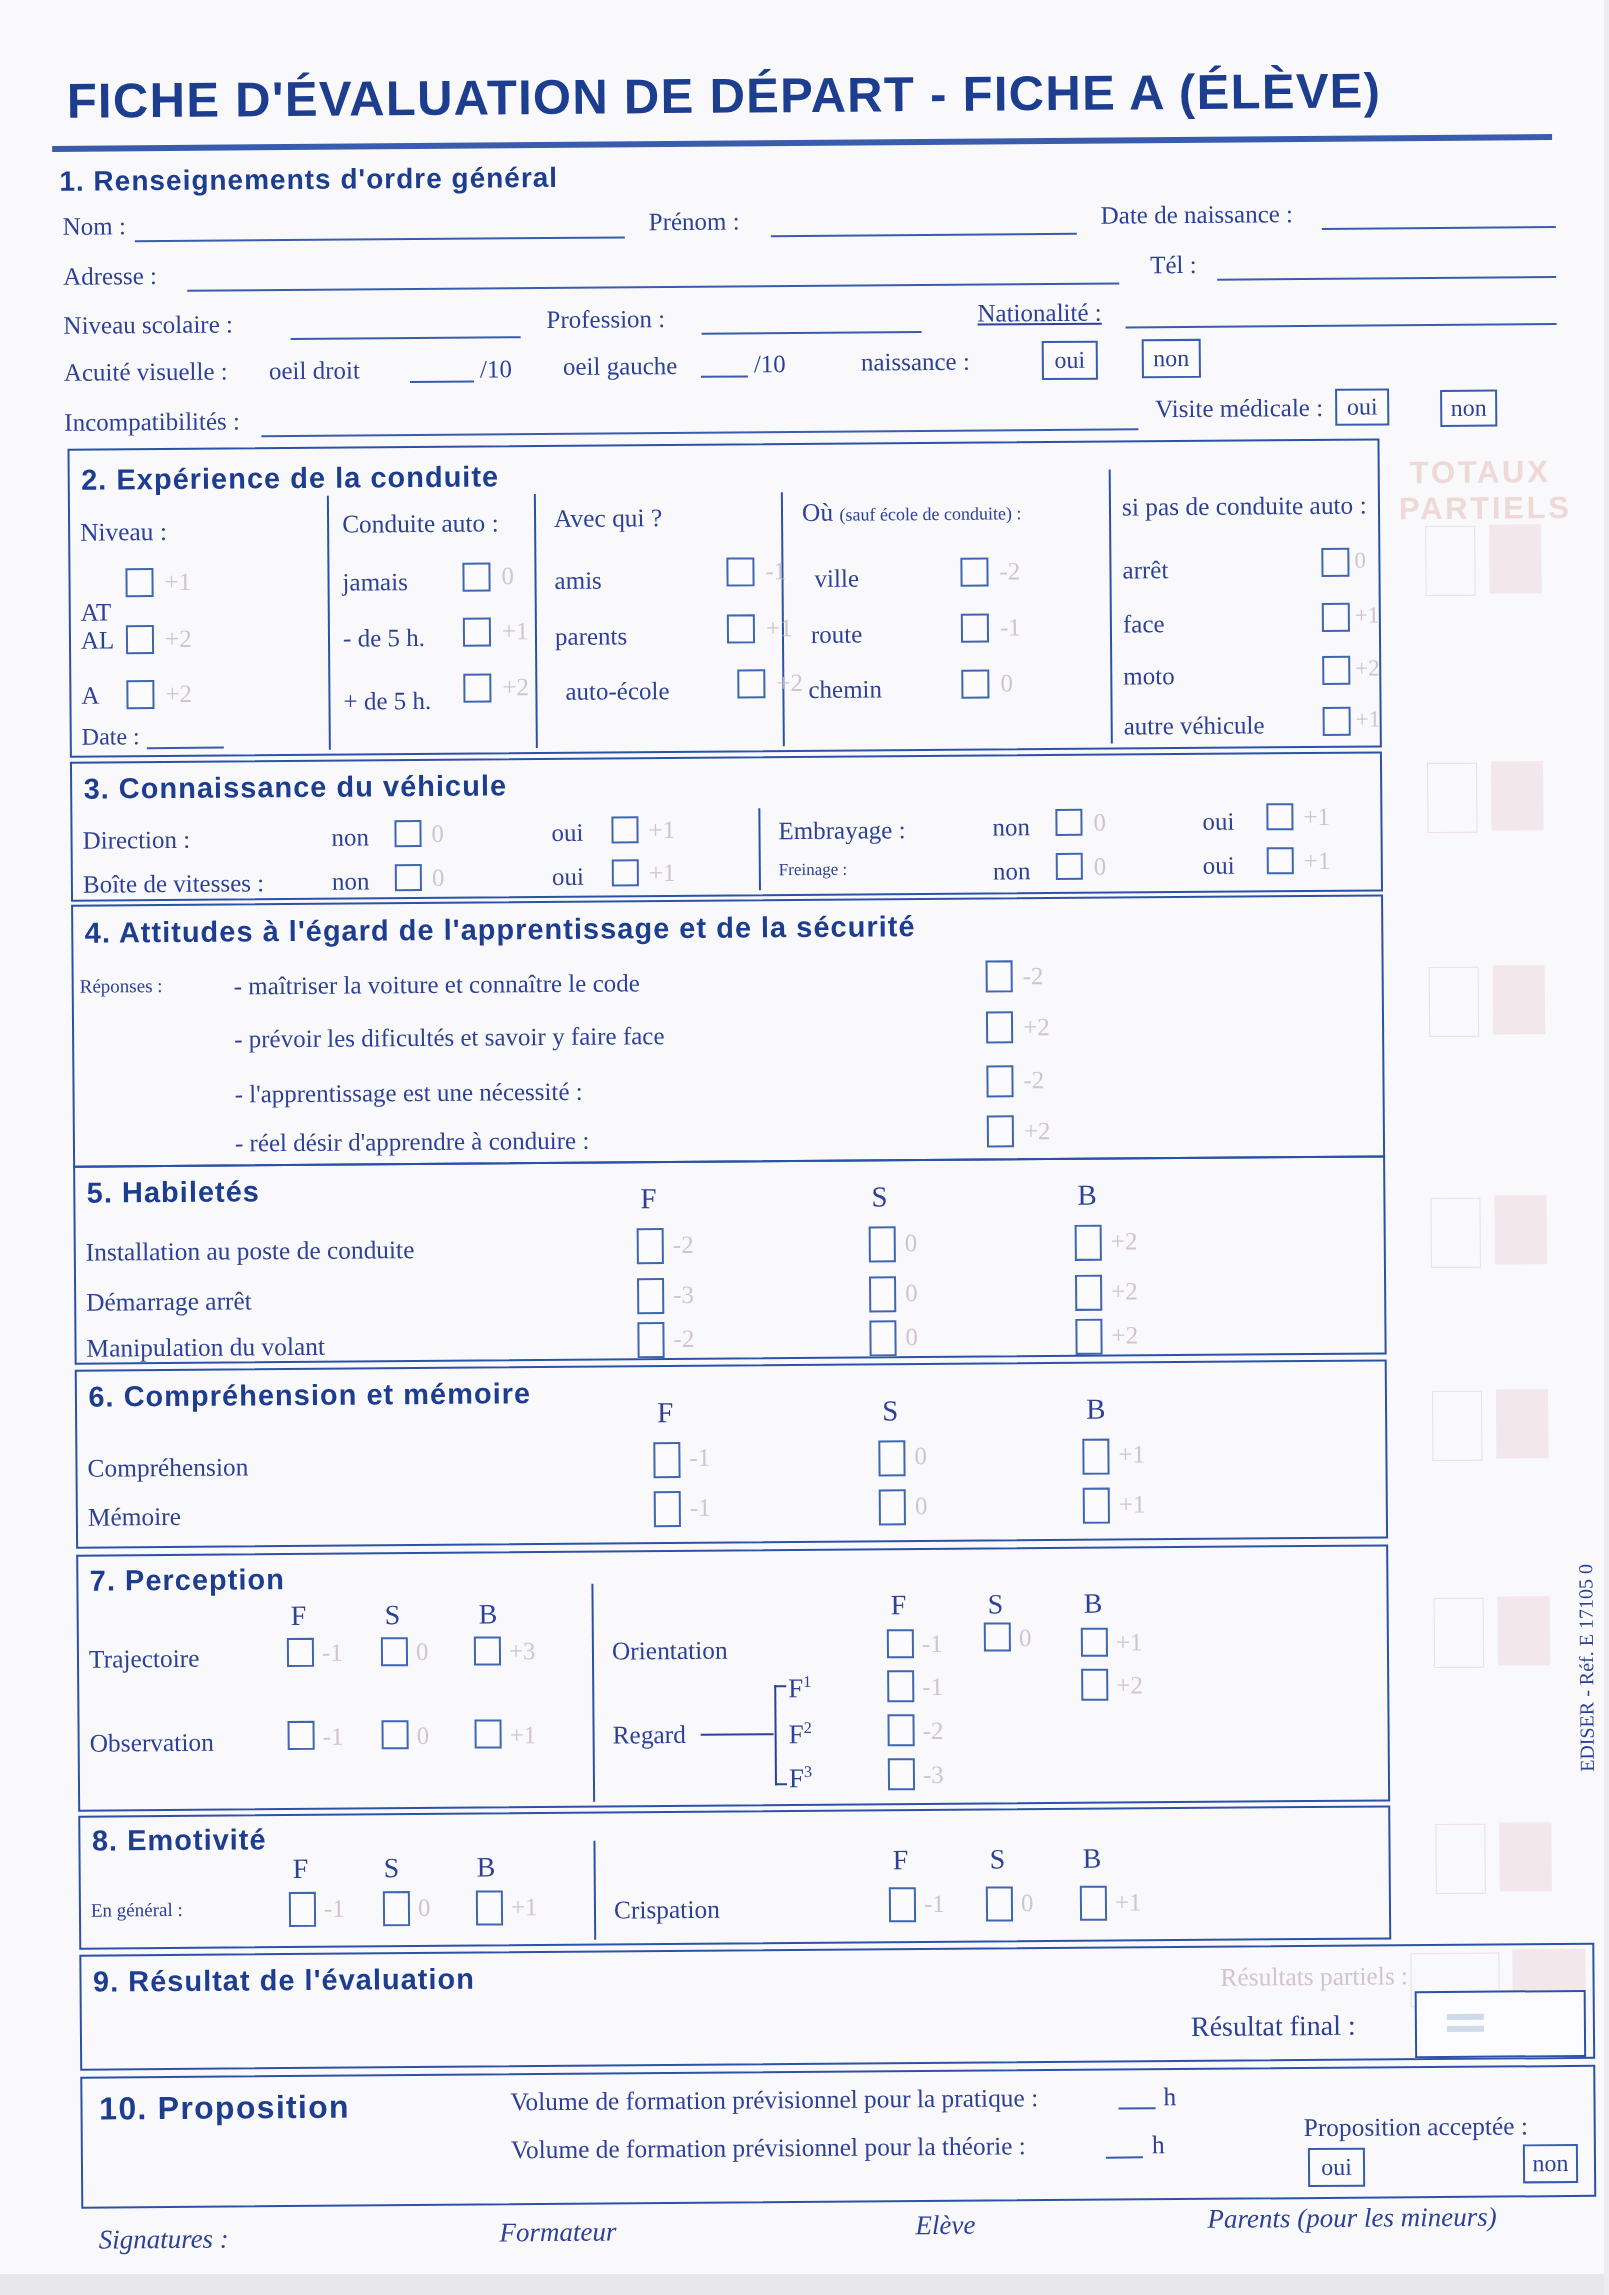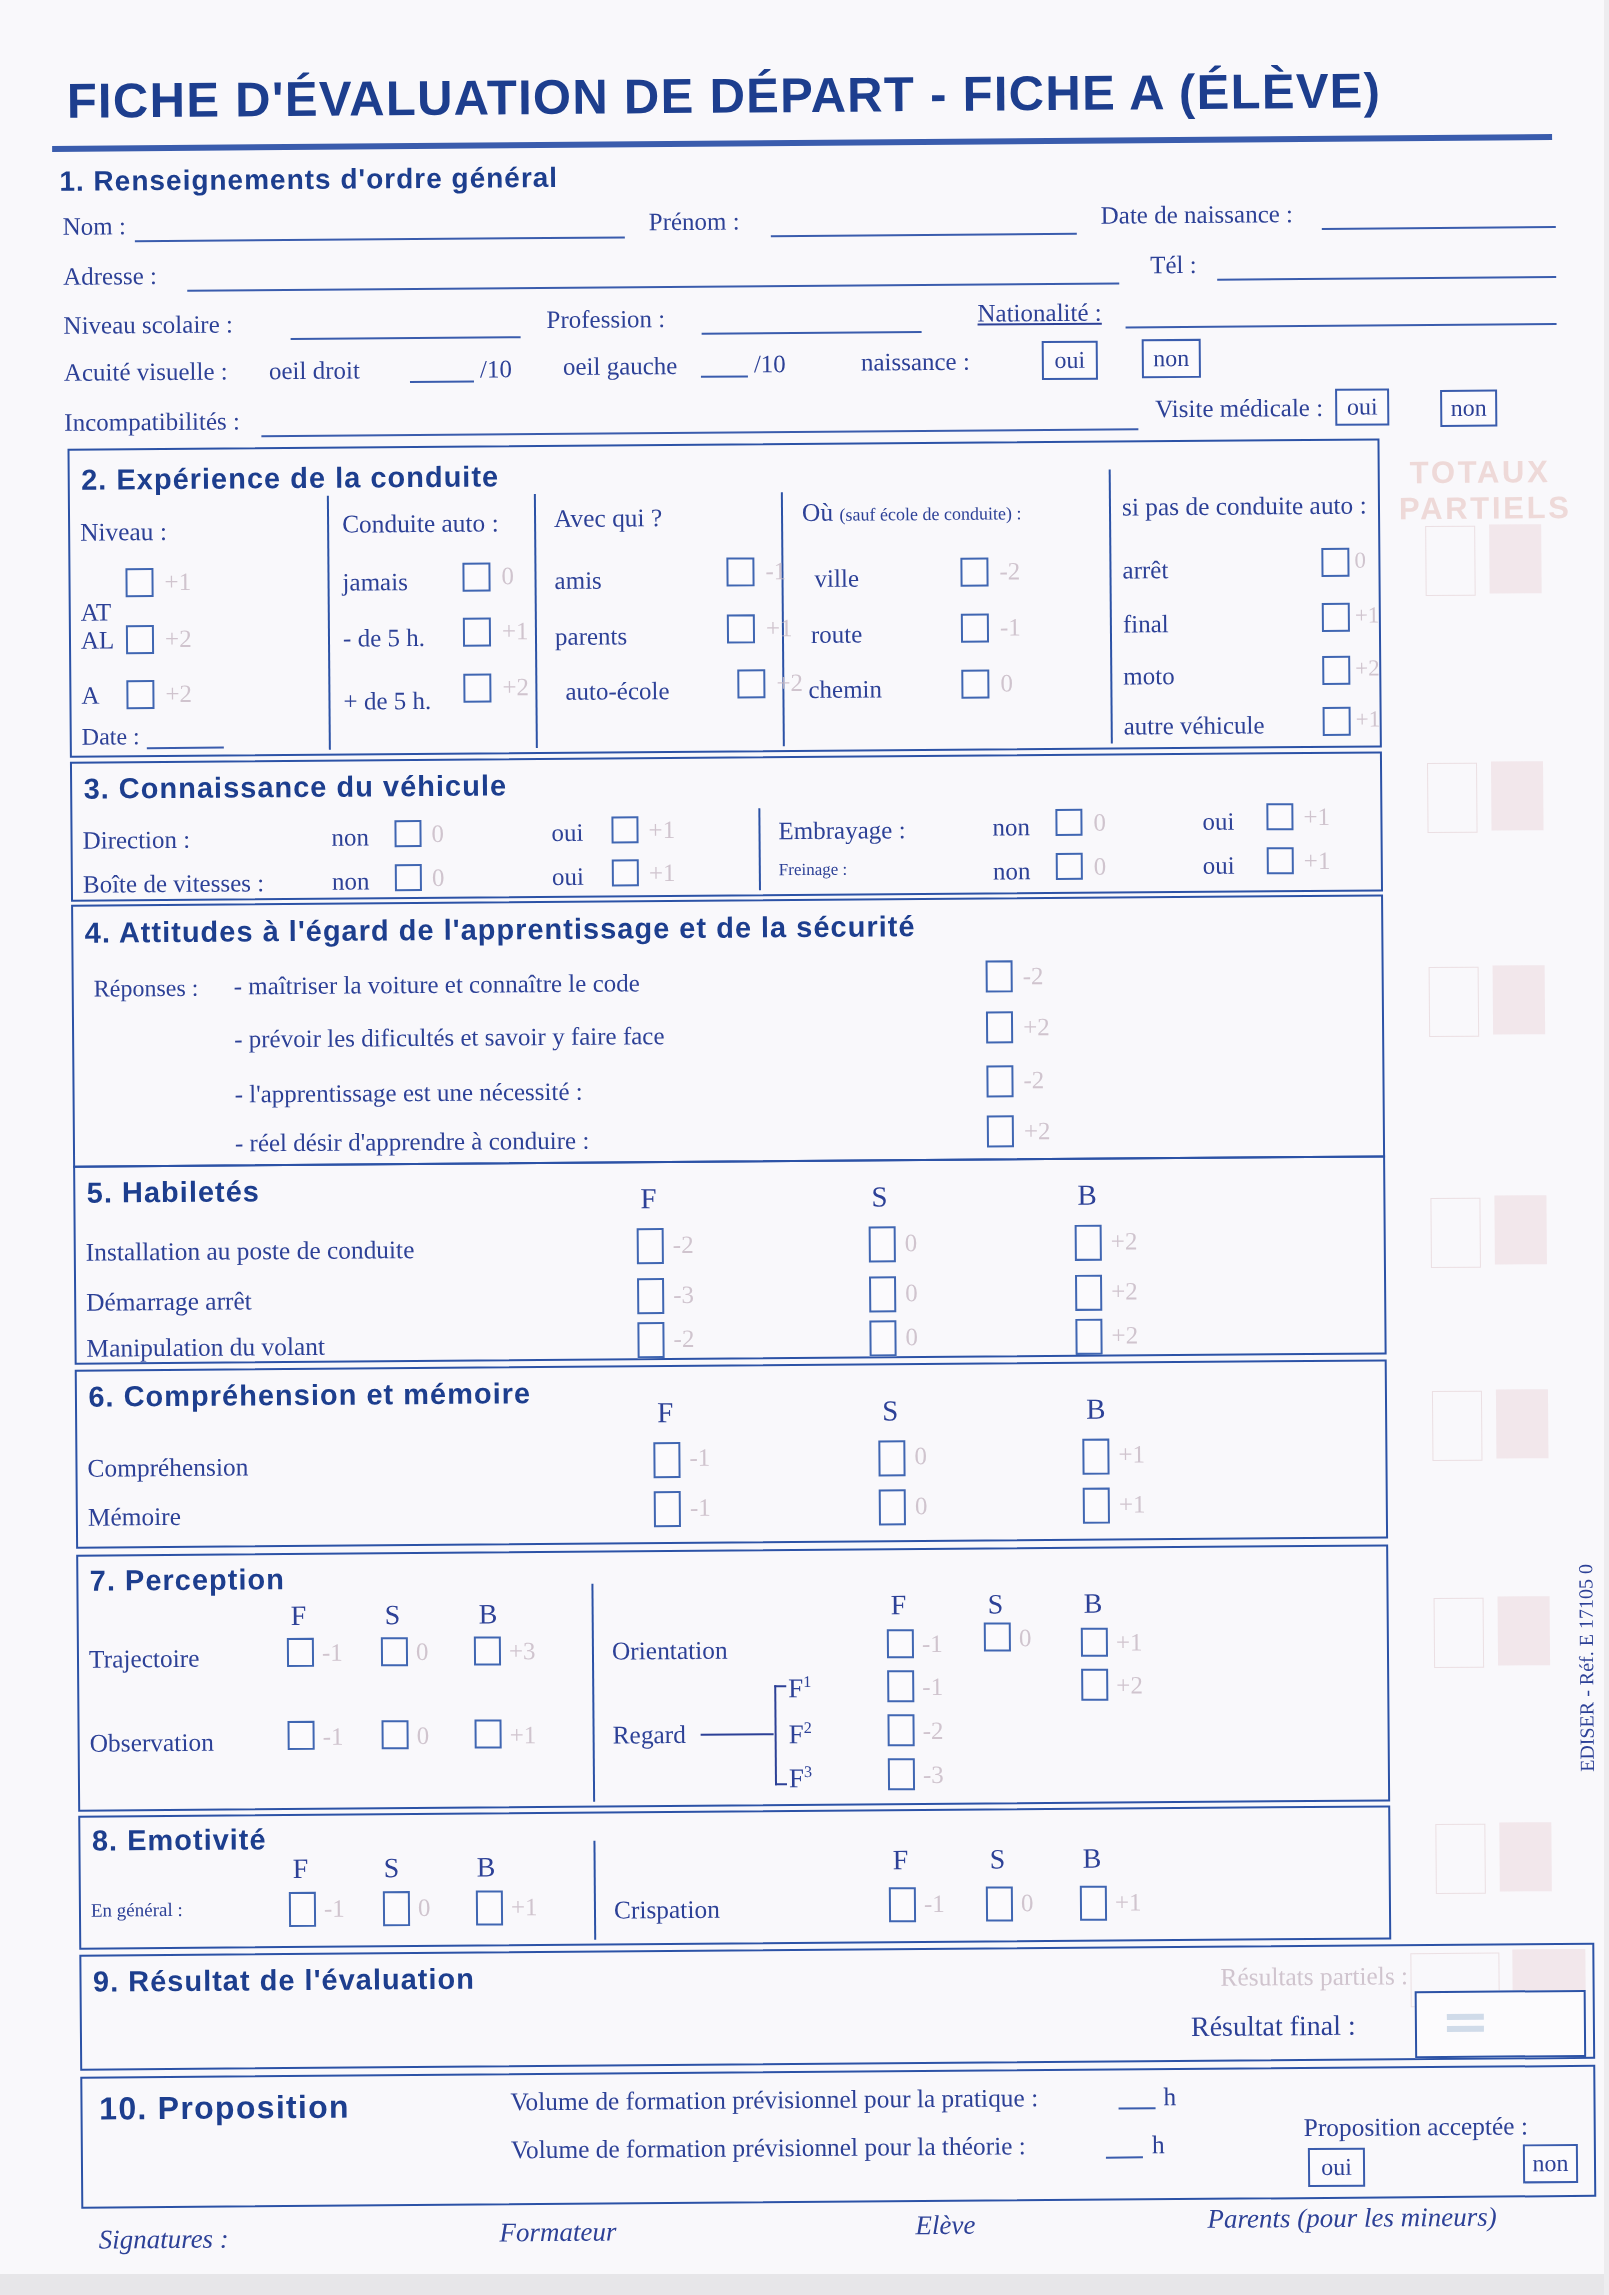--- a/index.html
+++ b/index.html
@@ -123,21 +123,21 @@
     <div class="abs ser" style="left:740px;top:176px;font-size:25px;">route</div>
     <div class="cb" style="left:890px;top:170px;"></div>
     <div class="gh" style="left:929px;top:170px;font-size:25px;">-1</div>
     <div class="abs ser" style="left:737px;top:231px;font-size:25px;">chemin</div>
     <div class="cb" style="left:890px;top:226px;"></div>
     <div class="gh" style="left:929px;top:226px;font-size:25px;">0</div>
 
     <div class="abs ser" style="left:1052px;top:114px;font-size:25px;">arrêt</div>
     <div class="cb" style="left:1251px;top:107px;"></div>
     <div class="gh" style="left:1284px;top:107px;font-size:23px;">0</div>
-    <div class="abs ser" style="left:1052px;top:168px;font-size:25px;">final</div>
+    <div class="abs ser" style="left:1052px;top:168px;font-size:25px;">face</div>
     <div class="cb" style="left:1251px;top:162px;"></div>
     <div class="gh" style="left:1284px;top:162px;font-size:23px;">+1</div>
     <div class="abs ser" style="left:1052px;top:220px;font-size:25px;">moto</div>
     <div class="cb" style="left:1251px;top:215px;"></div>
     <div class="gh" style="left:1284px;top:215px;font-size:23px;">+2</div>
     <div class="abs ser" style="left:1052px;top:270px;font-size:25px;">autre véhicule</div>
     <div class="cb" style="left:1251px;top:266px;"></div>
     <div class="gh" style="left:1284px;top:266px;font-size:23px;">+1</div>
   </div>
 
@@ -173,21 +173,21 @@
     <div class="abs ser" style="left:920px;top:101px;font-size:25px;">non</div>
     <div class="cb" style="left:983px;top:97px;width:23px;height:23px;"></div>
     <div class="gh" style="left:1021px;top:97px;font-size:25px;">0</div>
     <div class="abs ser" style="left:1130px;top:97px;font-size:25px;">oui</div>
     <div class="cb" style="left:1194px;top:93px;width:23px;height:23px;"></div>
     <div class="gh" style="left:1231px;top:93px;font-size:25px;">+1</div>
   </div>
 
   <div class="box" style="left:73px;top:899px;width:1308px;height:259px;">
     <div class="abs hd" style="left:11.4px;top:10px;font-size:29px;">4. Attitudes à l'égard de l'apprentissage et de la sécurité</div>
-    <div class="abs ser" style="left:20px;top:69px;font-size:24px;">Réponses :</div>
+    <div class="abs ser" style="left:6px;top:69px;font-size:19px;">Réponses :</div>
 
     <div class="abs ser" style="left:160px;top:67px;font-size:25px;">- maîtriser la voiture et connaître le code</div>
     <div class="cb" style="left:912px;top:61px;width:23px;height:28px;"></div>
     <div class="gh" style="left:949px;top:63px;font-size:25px;">-2</div>
     <div class="abs ser" style="left:160px;top:120px;font-size:25px;">- prévoir les dificultés et savoir y faire face</div>
     <div class="cb" style="left:912px;top:112px;width:23px;height:28px;"></div>
     <div class="gh" style="left:949px;top:114px;font-size:25px;">+2</div>
     <div class="abs ser" style="left:160px;top:175px;font-size:25px;">- l'apprentissage est une nécessité :</div>
     <div class="cb" style="left:912px;top:166px;width:23px;height:28px;"></div>
     <div class="gh" style="left:949px;top:167px;font-size:25px;">-2</div>

